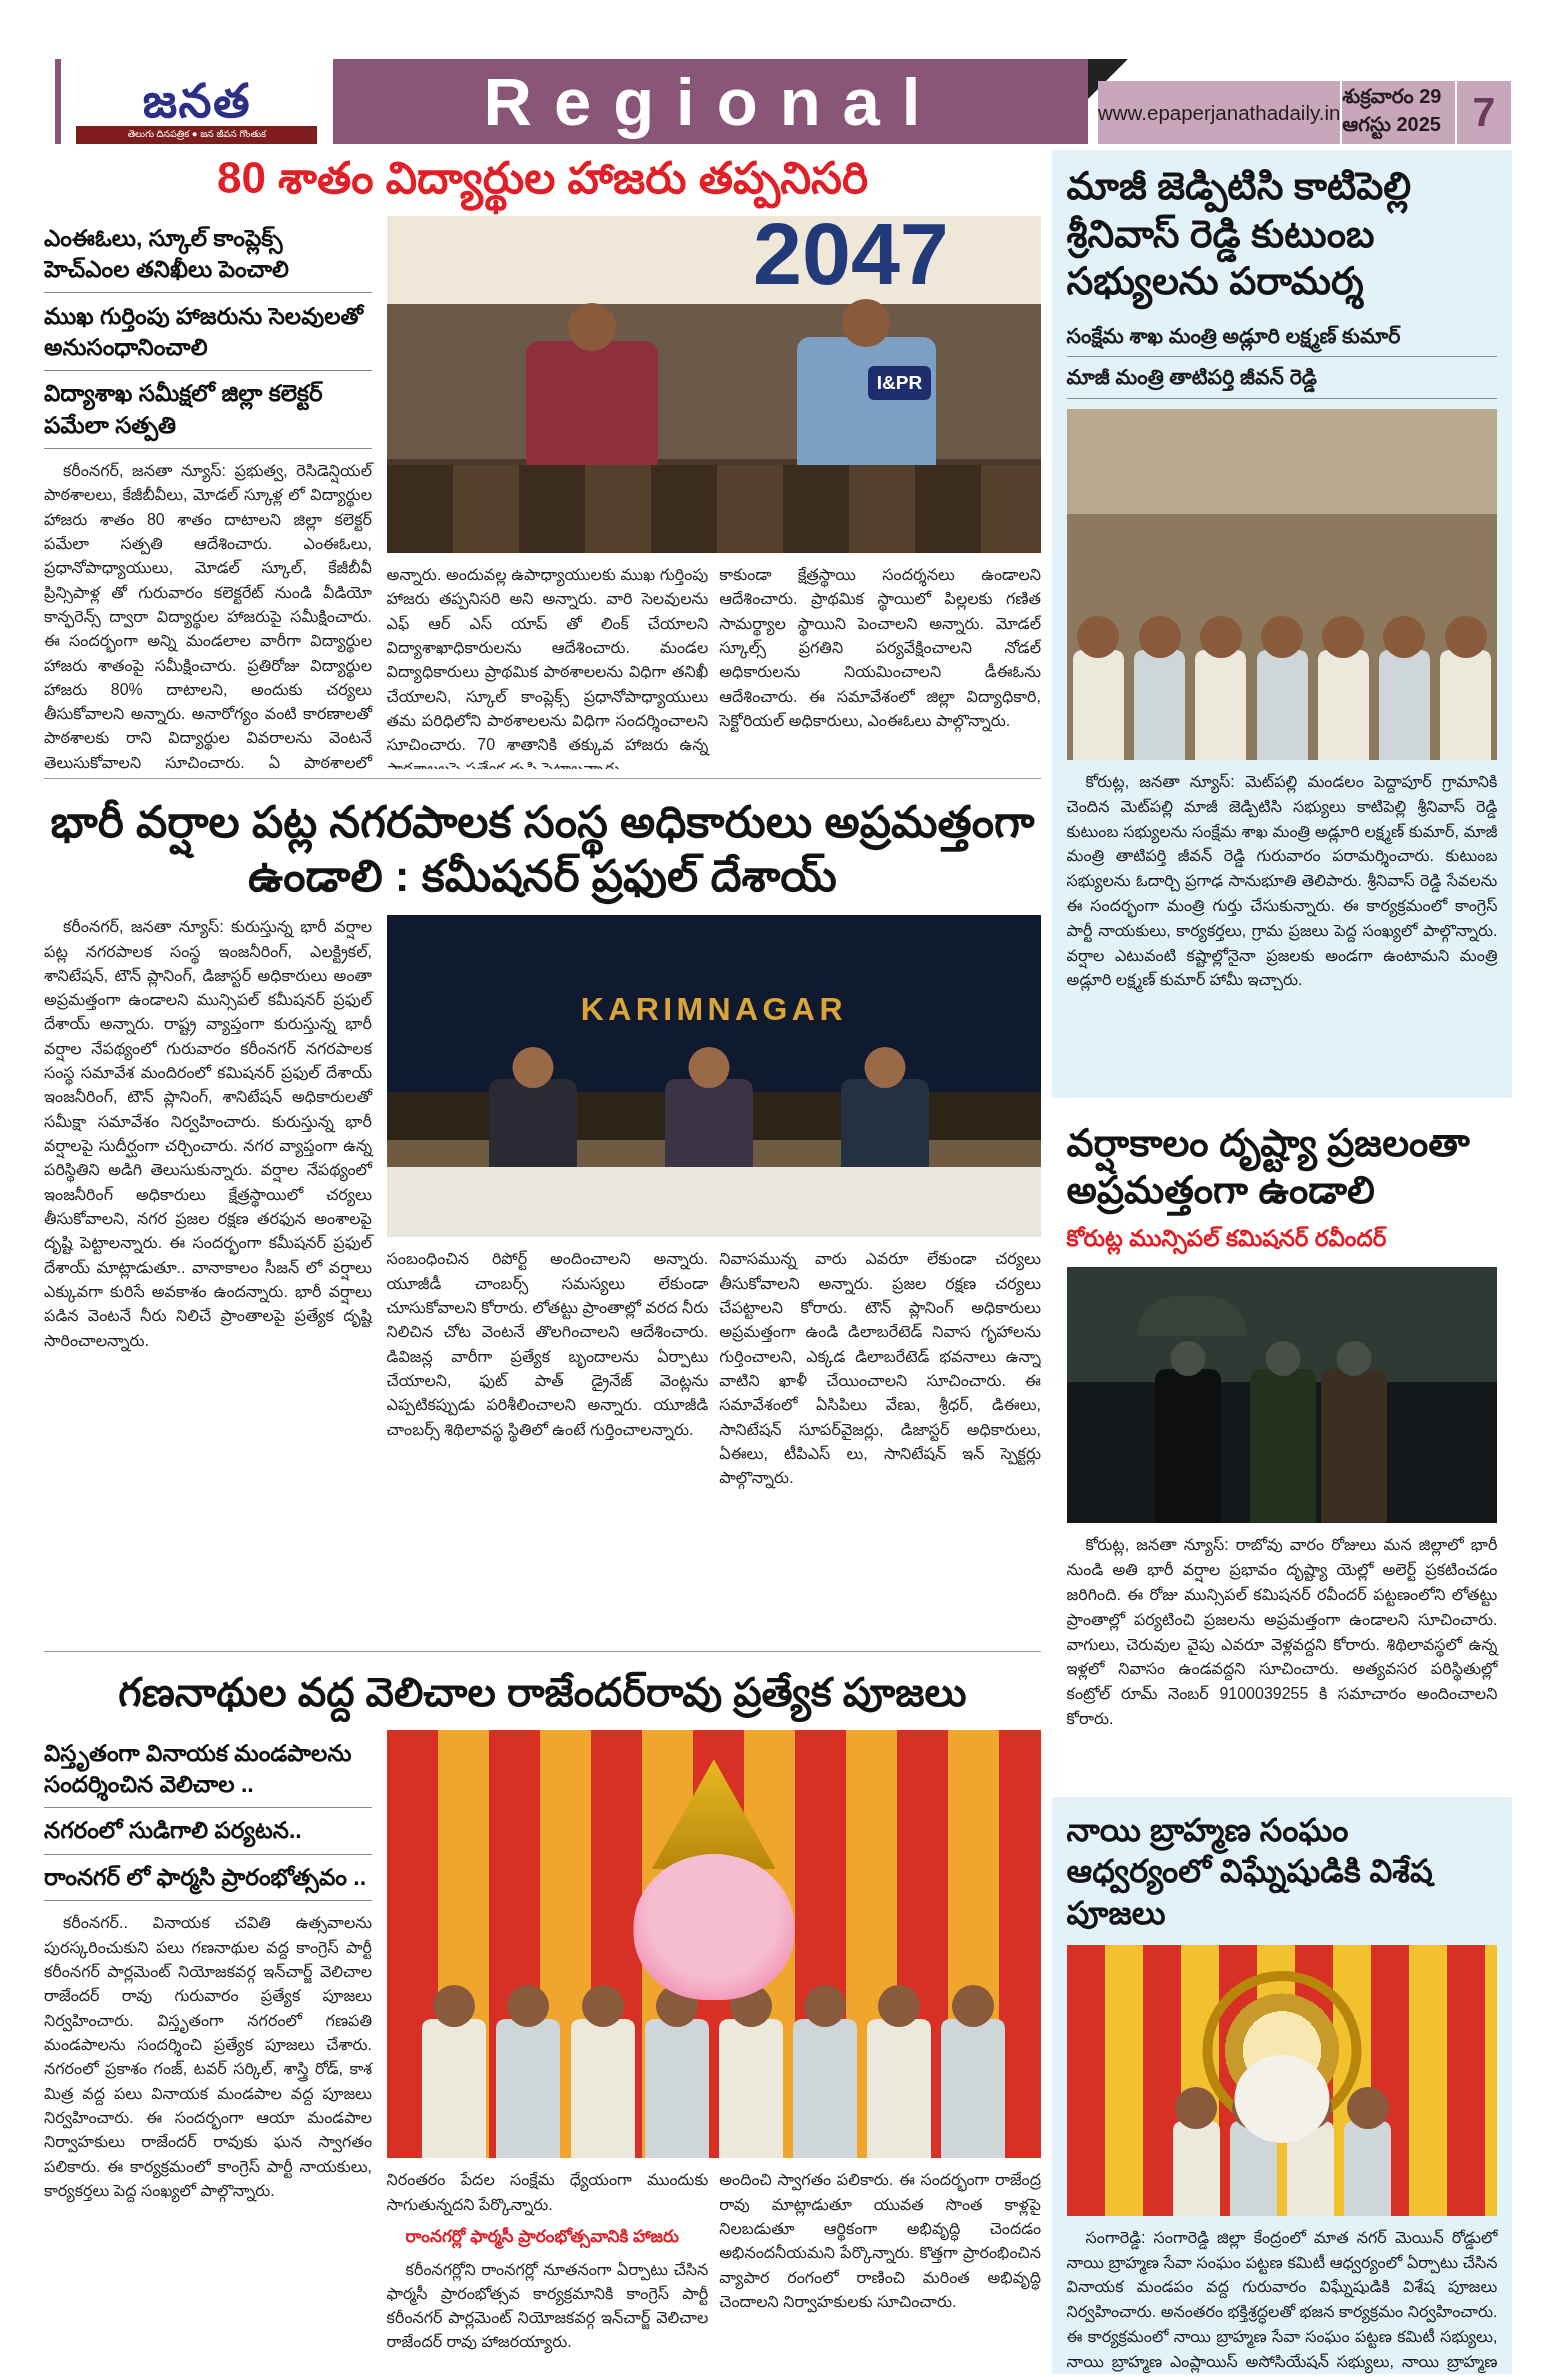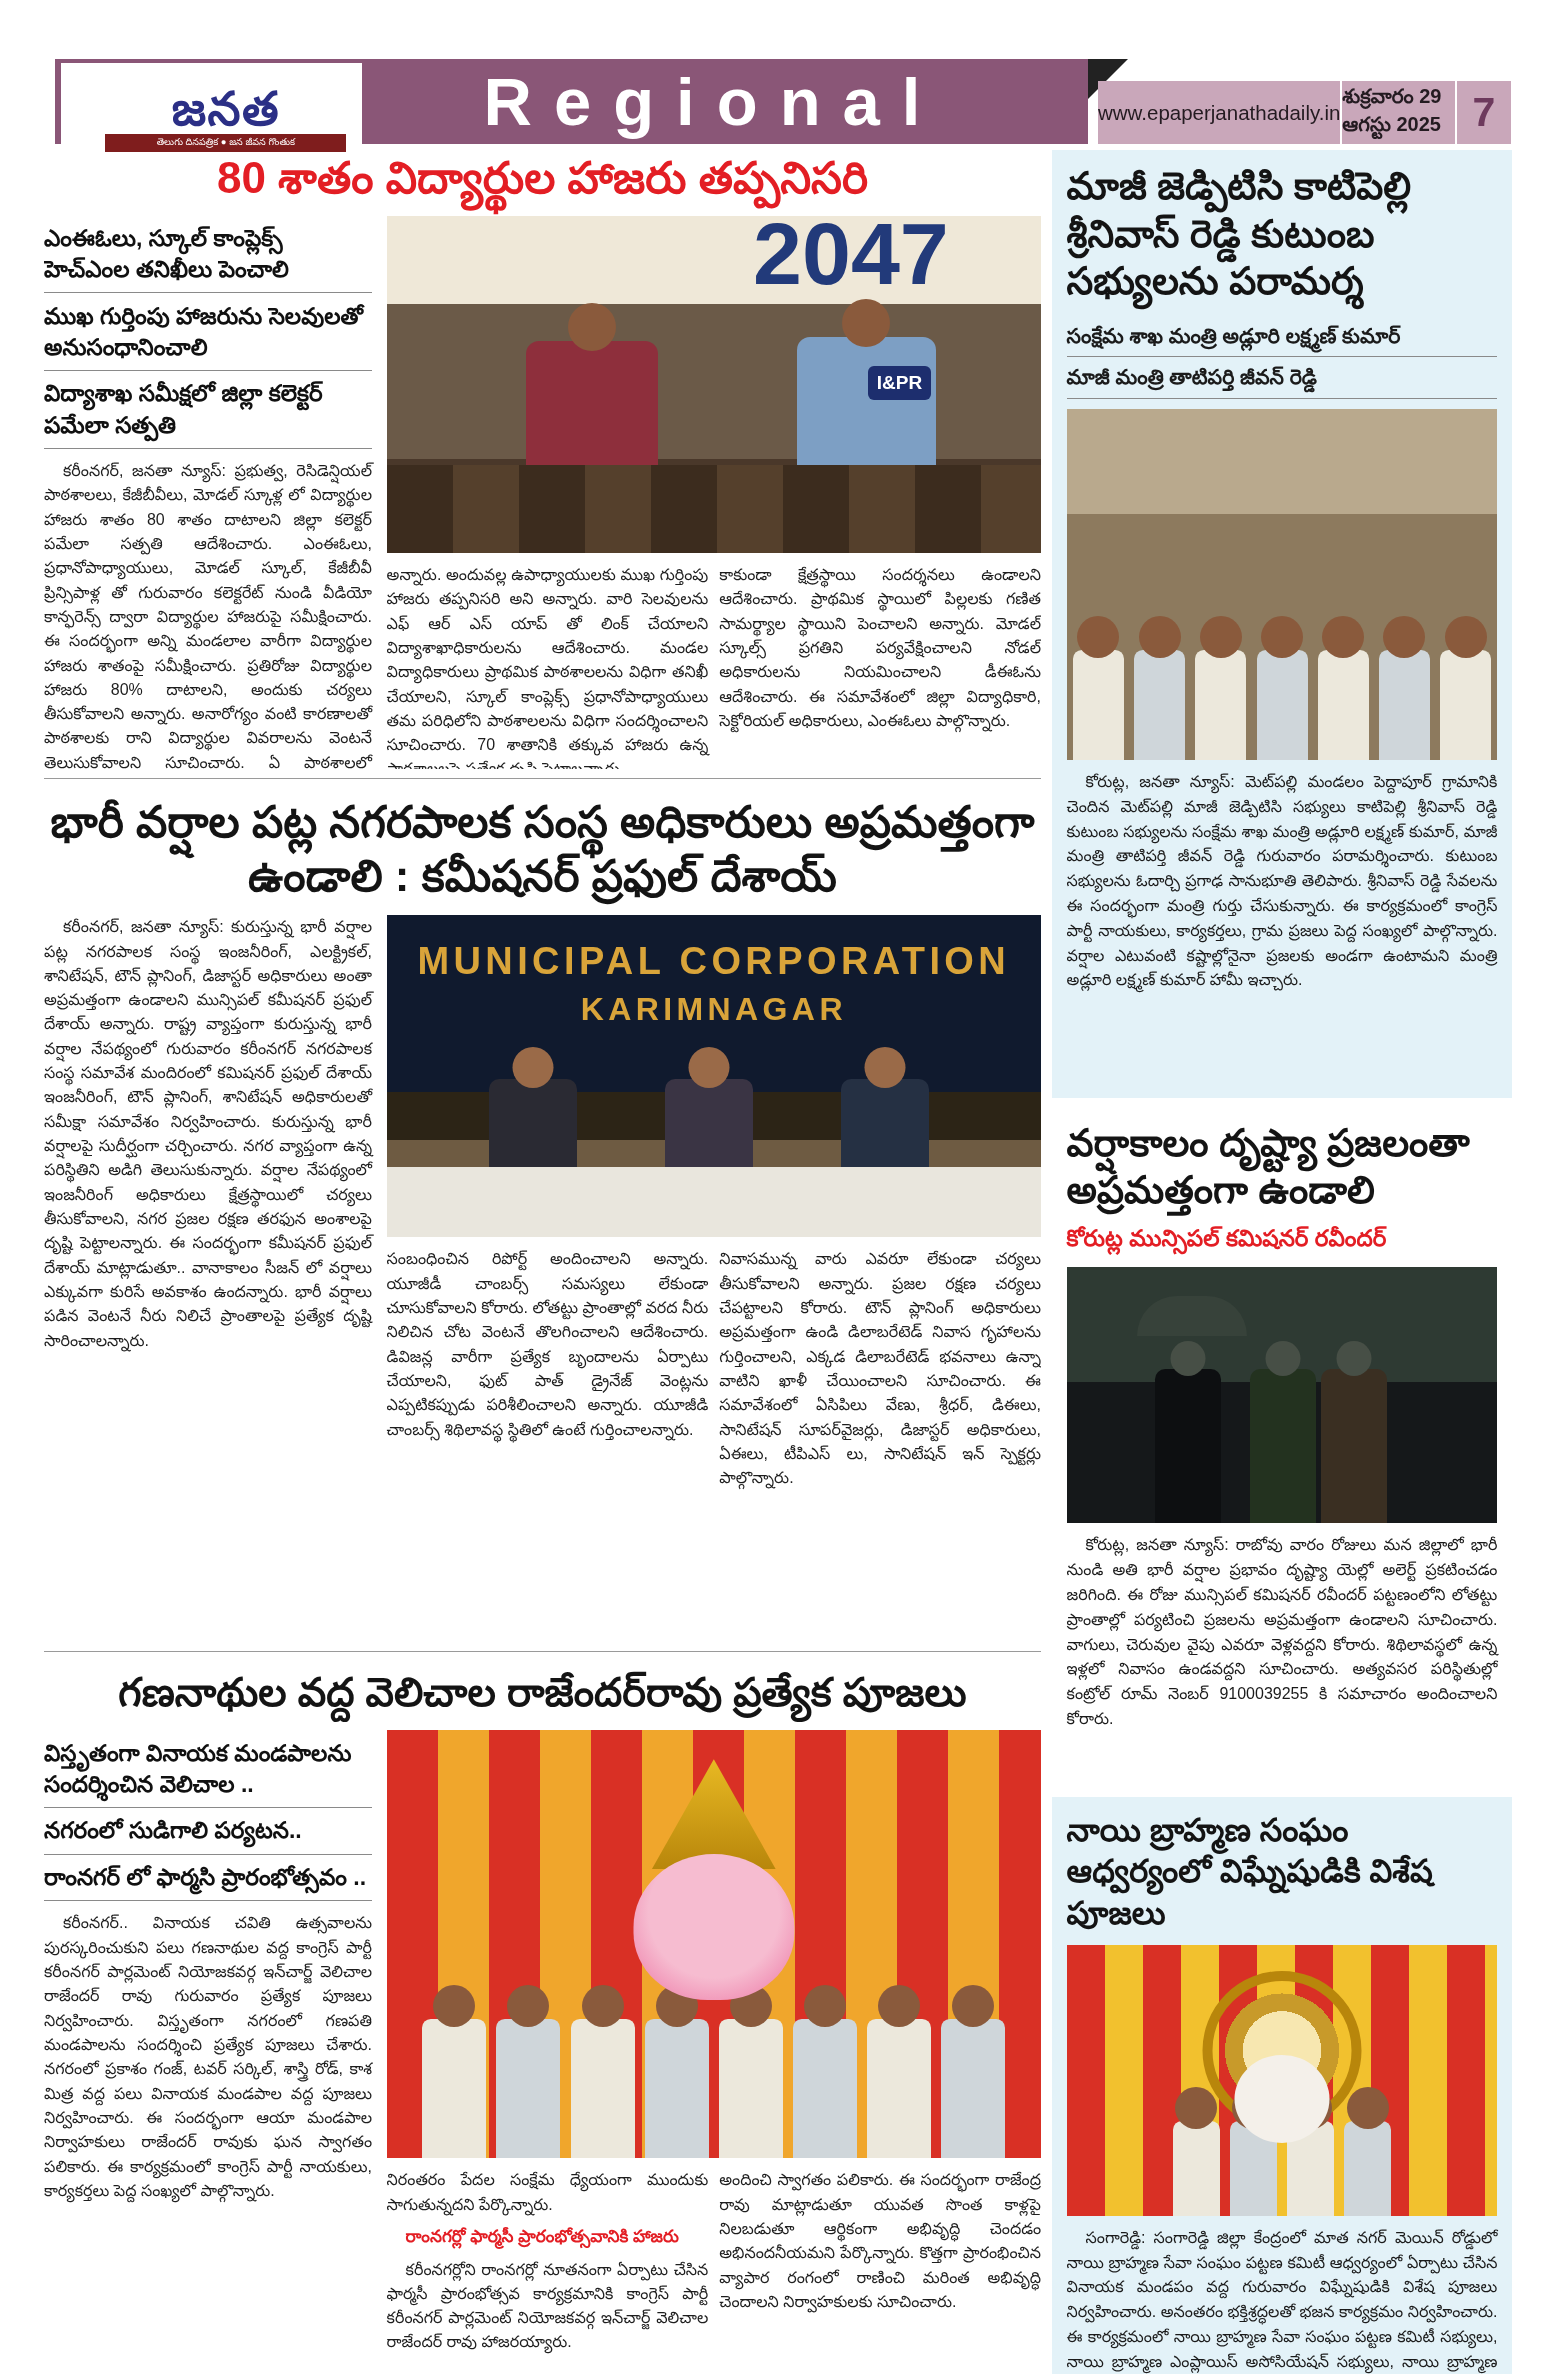--- a/index.html
+++ b/index.html
@@ -2,22 +2,22 @@
 <html lang="te" style="font-size:11.7px"><head>
 <meta charset="utf-8">
 <style>
   html,body{margin:0;padding:0;background:#ffffff;}
   body{font-family:"Liberation Sans","DejaVu Sans",sans-serif;color:#1b1b1b;}
   .page{position:relative;width:1556px;height:2377px;background:#ffffff;overflow:hidden;}
 
   
   .masthead{position:absolute;left:55px;top:55px;width:1456px;height:89px;}
   .section-bar{position:absolute;left:0;top:4.4px;width:1033px;height:85px;background:#8a5677;}
-  .logo-box{position:absolute;left:5.9px;top:8px;width:272px;height:89px;background:#ffffff;
-            display:flex;flex-direction:column;align-items:center;justify-content:flex-end;z-index:2;padding-left:29px;}
+  .logo-box{position:absolute;left:5.9px;top:0;width:272px;height:89px;background:#ffffff;
+            display:flex;flex-direction:column;align-items:center;justify-content:flex-end;z-index:2;}
   .logo-name{font-size:47px;font-weight:bold;color:#2b2f86;line-height:0.9;
              text-shadow:1.5px 1.5px 0 #ffffff;letter-spacing:1.5px;}
   .logo-strip{margin-top:2.9px;width:241px;background:#7f1d1d;color:#ffffff;font-size:9.5px;
               text-align:center;padding:2.2px 0;white-space:nowrap;overflow:hidden;}
   .section-title{position:absolute;left:307px;top:7.3px;width:702px;text-align:center;
                  color:#ffffff;font-size:67px;font-weight:bold;letter-spacing:22px;line-height:79px;}
   .fold-triangle{position:absolute;left:1033px;top:4.4px;width:0;height:0;
                  border-top:40px solid #222222;border-right:40px solid transparent;}
   .info-bar{position:absolute;left:1043px;top:26px;width:413px;height:63px;background:#c9a7ba;
             display:flex;align-items:center;}
@@ -178,21 +178,20 @@
     <article class="article" style="height:855px;">
       <h1 class="headline-black">భారీ వర్షాల పట్ల నగరపాలక సంస్థ అధికారులు అప్రమత్తంగా ఉండాలి : కమీషనర్ ప్రఫుల్ దేశాయ్</h1>
       <div class="article-row">
         <div class="col-left">
           <div class="body-text">
             <p>కరీంనగర్, జనతా న్యూస్: కురుస్తున్న భారీ వర్షాల పట్ల నగరపాలక సంస్థ ఇంజనీరింగ్, ఎలక్ట్రికల్, శానిటేషన్, టౌన్ ప్లానింగ్, డిజాస్టర్ అధికారులు అంతా అప్రమత్తంగా ఉండాలని మున్సిపల్ కమీషనర్ ప్రఫుల్ దేశాయ్ అన్నారు. రాష్ట్ర వ్యాప్తంగా కురుస్తున్న భారీ వర్షాల నేపథ్యంలో గురువారం కరీంనగర్ నగరపాలక సంస్థ సమావేశ మందిరంలో కమిషనర్ ప్రఫుల్ దేశాయ్ ఇంజనీరింగ్, టౌన్ ప్లానింగ్, శానిటేషన్ అధికారులతో సమీక్షా సమావేశం నిర్వహించారు. కురుస్తున్న భారీ వర్షాలపై సుదీర్ఘంగా చర్చించారు. నగర వ్యాప్తంగా ఉన్న పరిస్థితిని అడిగి తెలుసుకున్నారు. వర్షాల నేపథ్యంలో ఇంజనీరింగ్ అధికారులు క్షేత్రస్థాయిలో చర్యలు తీసుకోవాలని, నగర ప్రజల రక్షణ తరఫున అంశాలపై దృష్టి పెట్టాలన్నారు. ఈ సందర్భంగా కమీషనర్ ప్రఫుల్ దేశాయ్ మాట్లాడుతూ.. వానాకాలం సీజన్ లో వర్షాలు ఎక్కువగా కురిసే అవకాశం ఉందన్నారు. భారీ వర్షాలు పడిన వెంటనే నీరు నిలిచే ప్రాంతాలపై ప్రత్యేక దృష్టి సారించాలన్నారు.</p>
           </div>
         </div>
         <div class="col-main">
           <div class="photo photo-dais">
-            <div class="dais-text dais-t1">MUNICIPAL CORPORATION</div>
             <div class="dais-text dais-t2">KARIMNAGAR</div>
             <div class="sitfig" style="left:102px;"></div>
             <div class="sitfig" style="left:278px;background:#3a3444;"></div>
             <div class="sitfig" style="left:454px;background:#253043;"></div>
             <div class="dais-table"></div>
           </div>
           <div class="two-cols body-text">
             <div class="tcol">
               <p style="text-indent:0;">సంబంధించిన రిపోర్ట్ అందించాలని అన్నారు. యూజీడీ చాంబర్స్ సమస్యలు లేకుండా చూసుకోవాలని కోరారు. లోతట్టు ప్రాంతాల్లో వరద నీరు నిలిచిన చోట వెంటనే తొలగించాలని ఆదేశించారు. డివిజన్ల వారీగా ప్రత్యేక బృందాలను ఏర్పాటు చేయాలని, ఫుట్ పాత్ డ్రైనేజ్ వెంట్లను ఎప్పటికప్పుడు పరిశీలించాలని అన్నారు. యూజీడి చాంబర్స్ శిథిలావస్థ స్థితిలో ఉంటే గుర్తించాలన్నారు.</p>
             </div>

